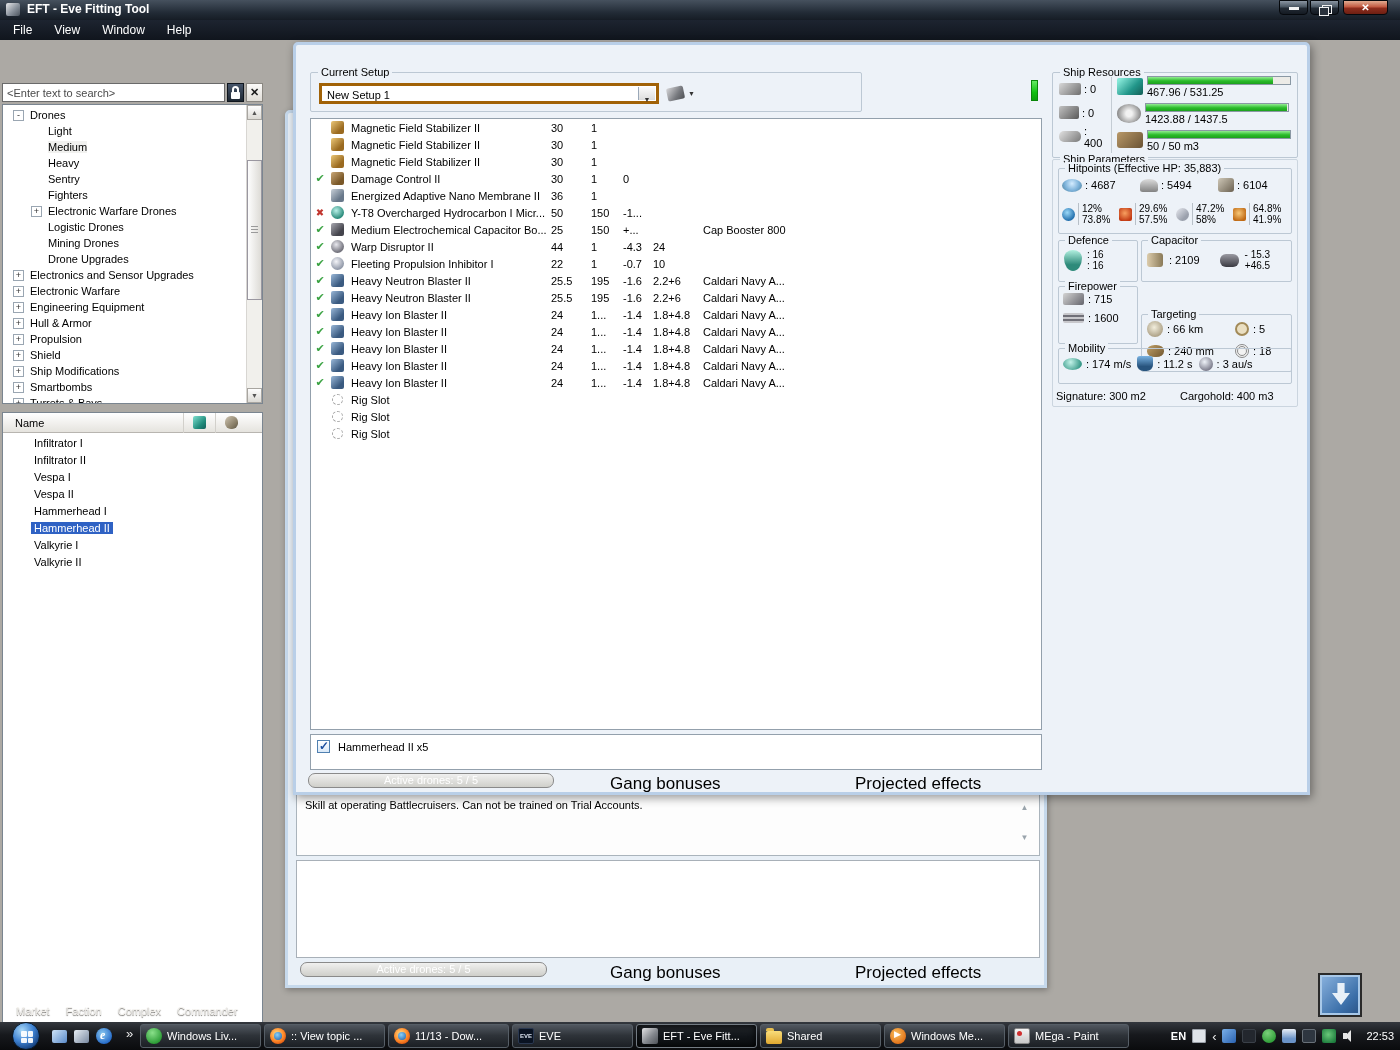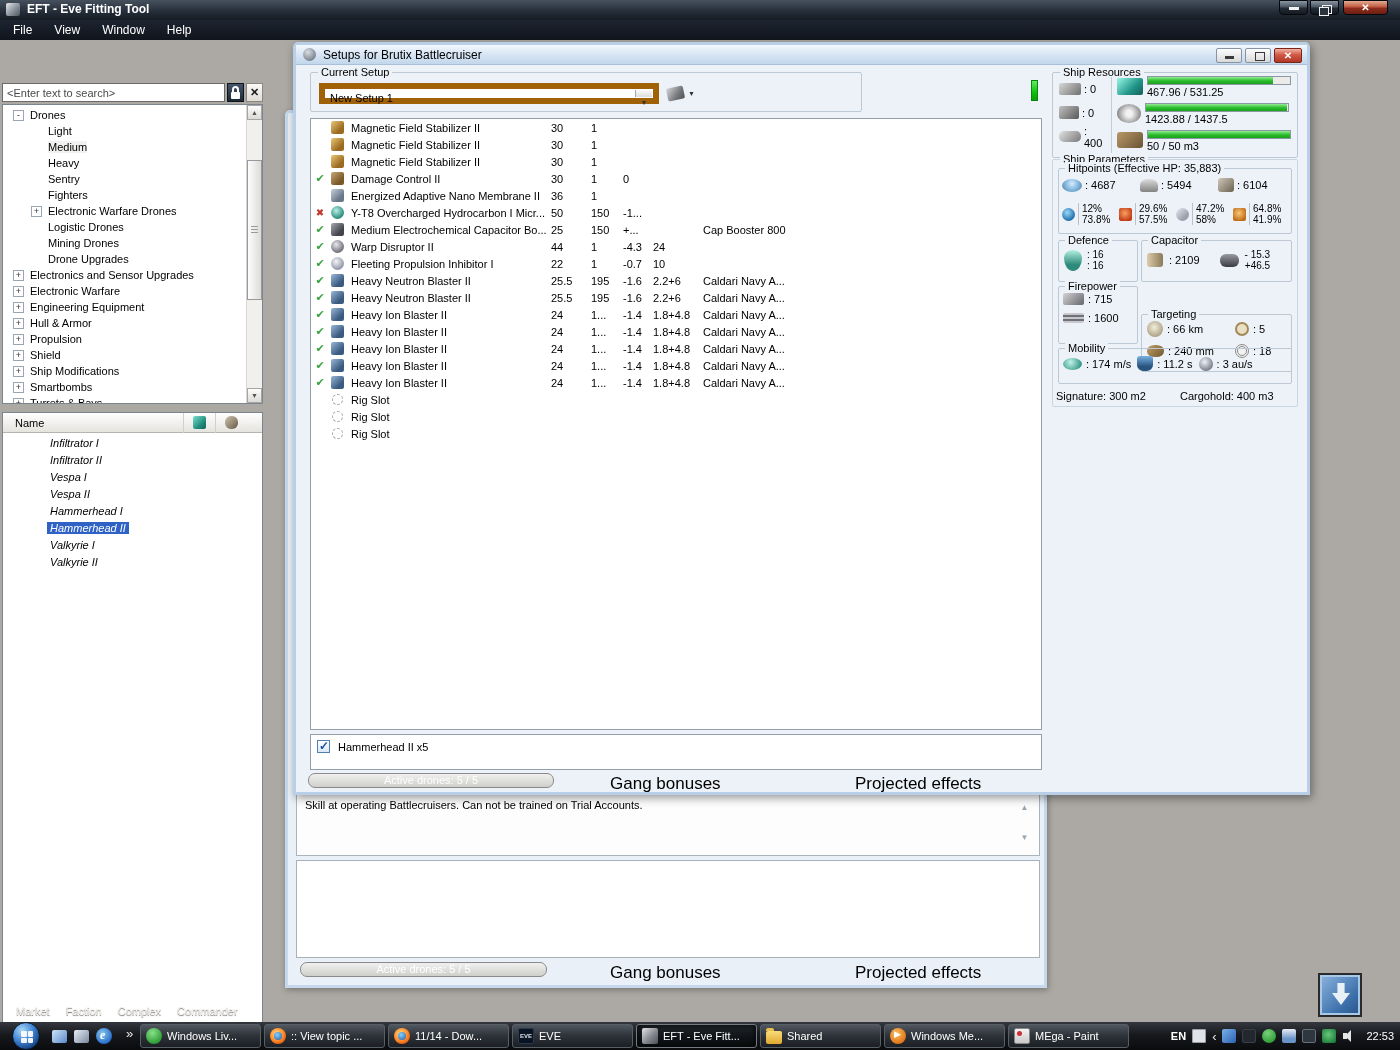--- a/index.html
+++ b/index.html
@@ -45,21 +45,21 @@
 .sb-dn::before{content:'▼';}
 .sb-thumb{position:absolute;left:0;top:55px;width:15px;height:140px;background:linear-gradient(90deg,#fdfdfd,#dddbd6);border:1px solid #9a97a0;}
 .sb-thumb .grip{position:absolute;left:3px;right:3px;top:50%;margin-top:-4px;height:8px;background:repeating-linear-gradient(#9a9a9a 0 1px,transparent 1px 3px);}
 
 #listbox{position:absolute;left:2px;top:372px;width:261px;height:628px;background:#fff;border:1px solid #7a8590;overflow:hidden;}
 .list-head{position:absolute;left:0;top:0;right:0;height:20px;background:linear-gradient(#ffffff,#e5e3de);border-bottom:1px solid #b8b5b0;display:flex;align-items:center;}
 .lh-name{padding-left:12px;flex:none;width:180px;font-size:11px;}
 .lh-col{width:32px;height:20px;border-left:1px solid #d2d0cb;display:flex;align-items:center;justify-content:center;flex:none;}
 #item-list{position:absolute;left:0;top:21px;right:0;}
 .list-row{height:17px;display:flex;align-items:center;}
-.llabel{margin-left:44px;font-size:11px;padding:0 3px;font-style:italic;}
+.llabel{margin-left:28px;font-size:11px;padding:0 3px;}
 .llabel.sel{background:#2F62C4;color:#fff;}
 .hscroll{position:absolute;left:1px;right:1px;bottom:1px;height:16px;background:#F1F0EC;}
 .hs-left,.hs-right{position:absolute;top:0;width:16px;height:16px;background:linear-gradient(#fdfdfd,#dcdad5);border:1px solid #a8a5a0;color:#555;font-size:7px;text-align:center;line-height:14px;}
 .hs-left{left:0;}
 .hs-right{right:0;}
 .hs-left::before{content:'◀';}
 .hs-right::before{content:'▶';}
 .hthumb{position:absolute;left:55px;width:182px;top:0;height:16px;background:linear-gradient(#fdfdfd,#dddbd6);border:1px solid #9a97a0;}
 .hthumb .grip{position:absolute;top:3px;bottom:3px;left:50%;margin-left:-5px;width:9px;background:repeating-linear-gradient(90deg,#9a9a9a 0 1px,transparent 1px 3px);}
 
@@ -94,21 +94,21 @@
 #sw-max{right:36px;}
 #sw-close{right:5px;width:28px;background:linear-gradient(#f2b2a1,#d25846 45%,#b03827);border-color:#7d2418;}
 #sw-min::before{content:'';position:absolute;left:8px;bottom:3px;width:9px;height:3px;background:#3a3a3a;}
 #sw-max::before{content:'';position:absolute;left:9px;top:3px;width:8px;height:7px;border:1px solid #3a3a3a;}
 #sw-close::before{content:'✕';position:absolute;left:0;right:0;top:1px;text-align:center;font-size:10px;font-weight:bold;color:#fff;}
 
 .grp{position:absolute;border:1px solid #BCC8D4;border-radius:2px;}
 .grp>.glabel{position:absolute;top:-7px;left:7px;background:#EDF2F8;padding:0 3px;font-size:11px;white-space:nowrap;}
 #cs-grp{left:14px;top:27px;width:552px;height:40px;}
 #ch-grp{left:424px;top:27px;width:316px;height:40px;}
-.combo{position:absolute;left:8px;top:10px;height:21px;background:#fff;border:6px solid #a16207;font-size:11px;line-height:19px;padding-left:5px;white-space:nowrap;}
+.combo{position:absolute;left:8px;top:10px;height:21px;background:#fff;border:3px solid #a16207;font-size:11px;line-height:19px;padding-left:5px;white-space:nowrap;}
 #cs-combo{width:340px;}
 #ch-combo{width:296px;}
 .combo .drop{position:absolute;right:1px;top:1px;bottom:1px;width:17px;background:linear-gradient(#fbfbfb,#dcdcdc);border-left:1px solid #9aa8b8;}
 .combo .drop::before{content:'▼';position:absolute;left:0;right:0;top:3px;text-align:center;font-size:7px;color:#333;}
 #cs-tool{position:absolute;left:356px;top:9px;width:44px;height:23px;display:flex;align-items:center;gap:4px;}
 #cs-tool .wrench{width:17px;height:13px;background:linear-gradient(135deg,#d8d8da,#77797e 60%,#4e5054);border-radius:2px;transform:rotate(-12deg);}
 #cs-tool::after{content:'▼';font-size:7px;color:#333;}
 #charbar{position:absolute;left:735px;top:35px;width:7px;height:21px;background:linear-gradient(#64ea64,#0fc00f 60%,#0aa00a);border:1px solid #098609;}
 
 #modtable{position:absolute;left:14px;top:73px;width:732px;height:612px;background:#fff;border:1px solid #93A0AC;overflow:hidden;}
@@ -429,27 +429,20 @@
         <div class="mini-arrow mini-up" data-name="scroll-up-arrow"></div>
         <div class="mini-arrow mini-dn" data-name="scroll-down-arrow"></div>
       </div>
       <div class="bg-white-box" data-name="background-list-panel"></div>
       <div class="adrones" id="bg-adrones" data-name="active-drones-bar">Active drones: 5 / 5</div>
       <div class="foot-lbl" id="bg-gang" data-name="gang-bonuses-label">Gang bonuses</div>
       <div class="foot-lbl" id="bg-proj" data-name="projected-effects-label">Projected effects</div>
     </div>
 
     <div id="setupwin" data-name="setup-window">
-      <div class="sw-title" data-name="setup-window-titlebar">
-        <div class="sw-ic" data-name="setup-window-icon"></div>
-        <span class="sw-ttext" data-name="setup-window-title">Setups for Brutix Battlecruiser</span>
-        <div class="sw-btn" id="sw-min" data-name="minimize-button"></div>
-        <div class="sw-btn" id="sw-max" data-name="maximize-button"></div>
-        <div class="sw-btn" id="sw-close" data-name="close-button"></div>
-      </div>
 
       <div class="grp" id="cs-grp" data-name="current-setup-group">
         <span class="glabel" data-name="current-setup-label">Current Setup</span>
         <div class="combo" id="cs-combo" data-name="setup-select"><span data-name="setup-select-value">New Setup 1</span><div class="drop" data-name="chevron-down-icon"></div></div>
         <div id="cs-tool" data-name="setup-menu-button">
             <div class="wrench" data-name="wrench-icon"></div>
           </div>
       </div>
 
       <div id="charbar" data-name="character-skill-bar"></div>
@@ -868,21 +861,21 @@
         <div class="task-btn" data-name="taskbar-button-windows-liv">
           <span class="task-ic" data-name="messenger-icon"></span>
           <span class="task-lbl" data-name="taskbar-button-label">Windows Liv...</span>
         </div>
         <div class="task-btn" data-name="taskbar-button-view-topic">
           <span class="task-ic" data-name="firefox-icon"></span>
           <span class="task-lbl" data-name="taskbar-button-label">:: View topic ...</span>
         </div>
         <div class="task-btn" data-name="taskbar-button-11-14-dow">
           <span class="task-ic" data-name="firefox-icon"></span>
-          <span class="task-lbl" data-name="taskbar-button-label">11/14 - Dow...</span>
+          <span class="task-lbl" data-name="taskbar-button-label">11/13 - Dow...</span>
         </div>
         <div class="task-btn" data-name="taskbar-button-eve">
           <span class="task-ic" data-name="eve-icon"></span>
           <span class="task-lbl" data-name="taskbar-button-label">EVE</span>
         </div>
         <div class="task-btn active" data-name="taskbar-button-eft-eve-fitt">
           <span class="task-ic" data-name="eft-icon"></span>
           <span class="task-lbl" data-name="taskbar-button-label">EFT - Eve Fitt...</span>
         </div>
         <div class="task-btn" data-name="taskbar-button-shared">

